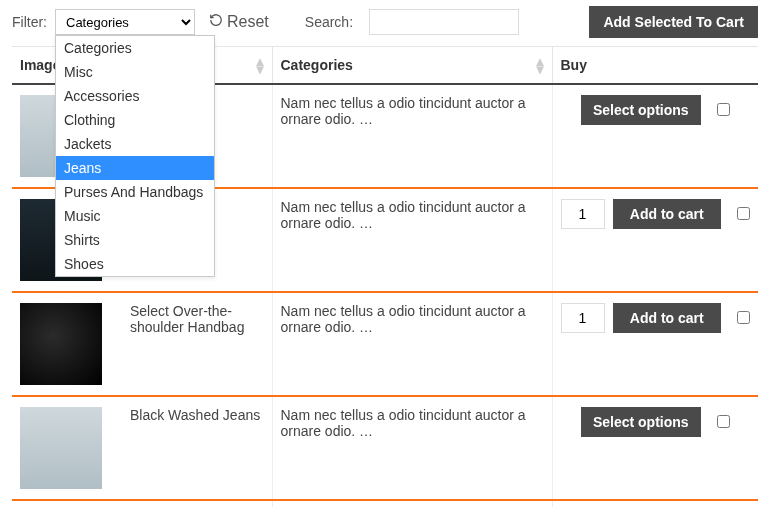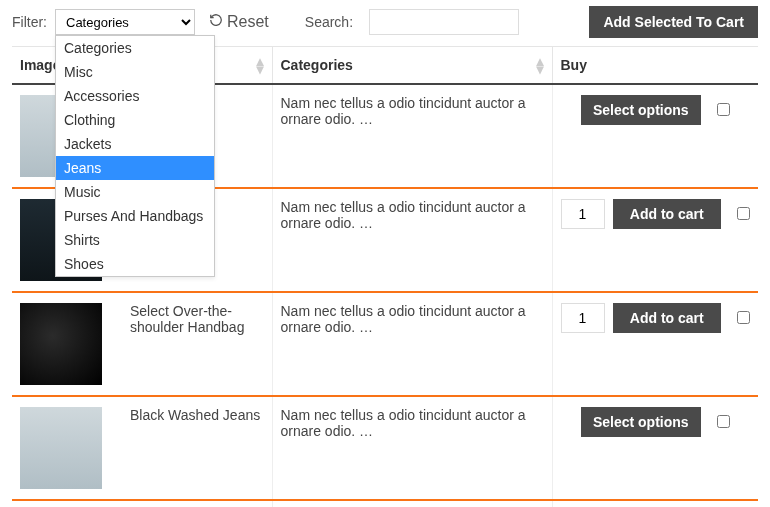--- a/index.html
+++ b/index.html
@@ -201,22 +201,22 @@
     <select class="cat">
       <option>Categories</option>
     </select>
     <div class="dropdown-open" id="dropdown-list">
         <div class="opt">Categories</div>
         <div class="opt">Misc</div>
         <div class="opt">Accessories</div>
         <div class="opt">Clothing</div>
         <div class="opt">Jackets</div>
         <div class="opt highlight">Jeans</div>
+        <div class="opt">Purses And Handbags</div>
         <div class="opt">Music</div>
-        <div class="opt">Purses And Handbags</div>
         <div class="opt">Shirts</div>
         <div class="opt">Shoes</div>
       </div>
   </div>
 
   <button class="reset-btn">
     <span>
       <svg viewBox="0 0 24 24" fill="none" stroke="#555" stroke-width="2.2">
           <path d="M3 12a9 9 0 1 0 3-6.7L3 8"></path>
           <path d="M3 3v5h5"></path>

